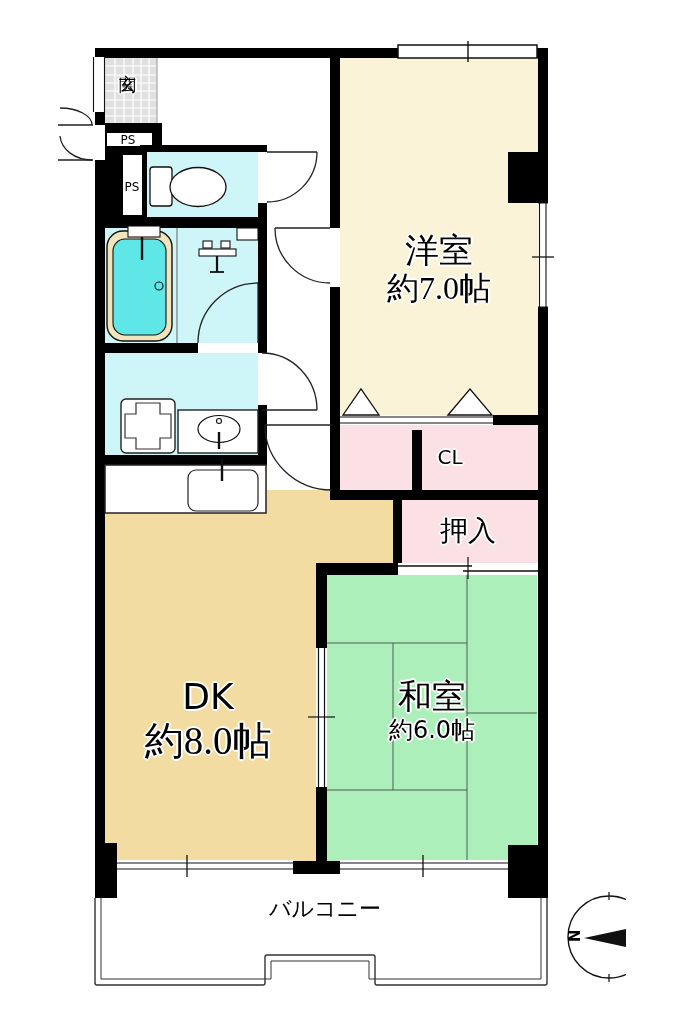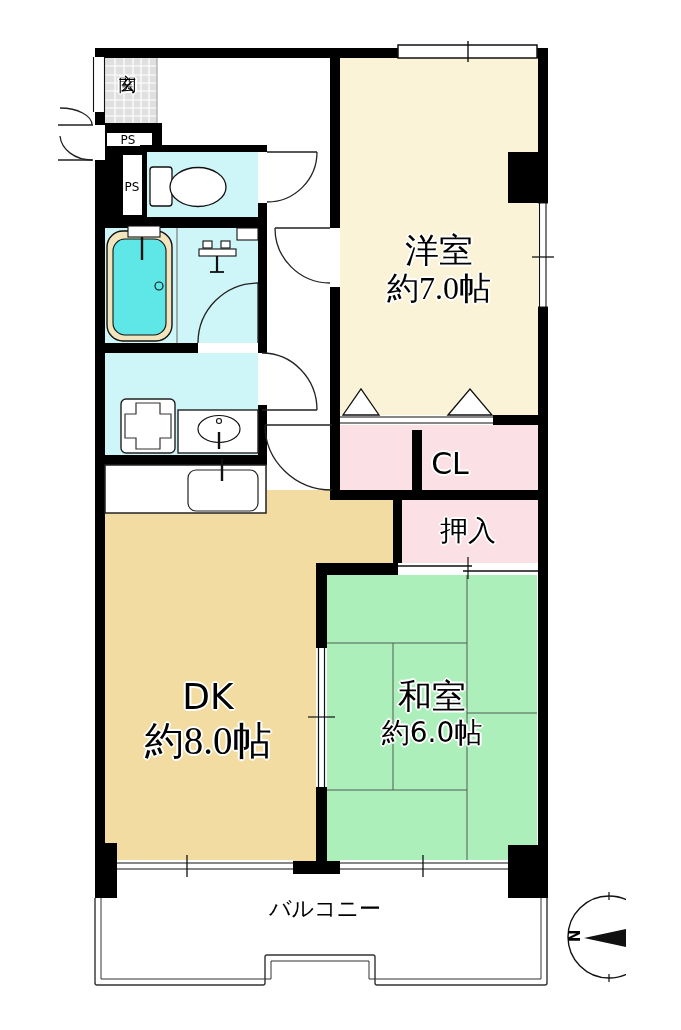--- a/index.html
+++ b/index.html
@@ -205,30 +205,30 @@
 
   <div class="lbl" style="left:103px;top:133px;width:50px;font-size:12px;">PS</div>
 
   <div class="lbl" style="left:120px;top:180px;width:24px;font-size:12px;">PS</div>
 
   <div class="lbl" style="left:340px;top:196px;width:198px;font-size:34px;margin-top:34px;">
     <span class="room-name">洋室</span>
     <span class="room-size" style="font-size:32px;font-family:Liberation Serif, serif;">約7.0帖</span>
   </div>
 
-  <div class="lbl" style="left:410px;top:446px;width:80px;font-size:30px;">CL</div>
+  <div class="lbl" style="left:410px;top:446px;width:80px;font-size:20px;">CL</div>
 
   <div class="lbl" style="left:398px;top:514px;width:140px;font-size:28px;text-align:center;">押入</div>
 
   <div class="lbl" style="left:103px;top:676px;width:210px;font-size:36px;">
     <span class="room-name">DK</span>
     <span class="room-size" style="font-size:39px;font-family:Liberation Serif, serif;">約8.0帖</span>
   </div>
 
   <div class="lbl" style="left:327px;top:676px;width:210px;font-size:34px;">
     <span class="room-name">和室</span>
-    <span class="room-size" style="font-size:28px;">約6.0帖</span>
+    <span class="room-size" style="font-size:24px;">約6.0帖</span>
   </div>
 
   <div class="lbl" style="left:200px;top:896px;width:250px;font-size:22px;">バルコニー</div>
 
   <div class="lbl" style="left:562px;top:927px;width:20px;font-size:15px;font-weight:bold;transform:rotate(90deg);text-shadow:none;">N</div>
 </div>
 
 </body></html>

